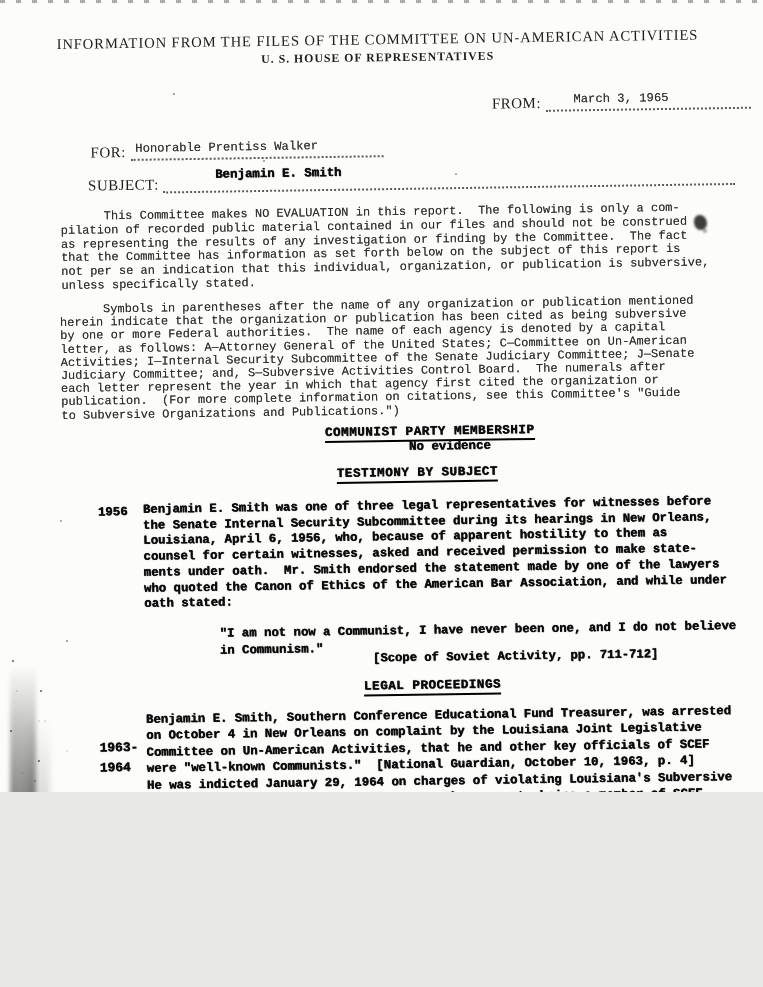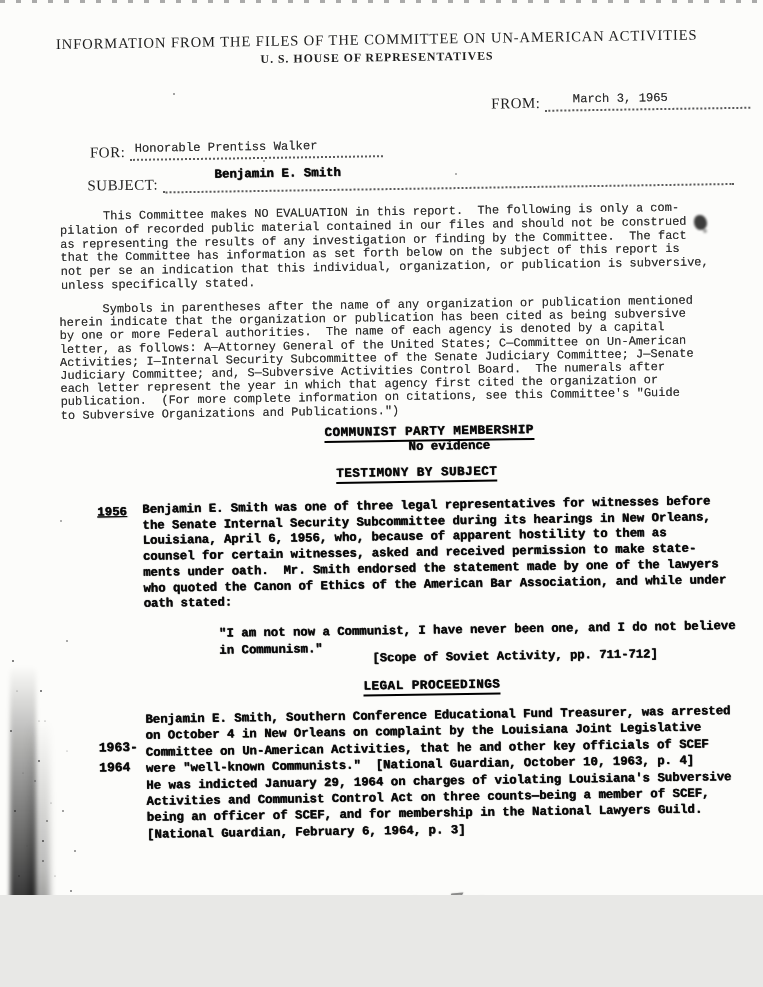--- a/index.html
+++ b/index.html
@@ -1,17 +1,17 @@
 <!DOCTYPE html>
 <html><head>
 <meta charset="utf-8">
 <style>
   html,body{margin:0;padding:0;background:#e8e8e6;}
   .page{
-    position:relative;width:763px;height:895px;margin:0 auto;
+    position:relative;width:763px;height:792px;margin:0 auto;
     background:#fcfcfa;overflow:hidden;
     font-family:"Liberation Sans",sans-serif;
   }
   
   .top-edge{
     position:absolute;left:0;top:0;right:0;height:3px;
     background:repeating-linear-gradient(90deg,#8f8f8f 0 5px,transparent 5px 16px);
     opacity:.75;
   }
   .content{position:absolute;inset:0;transform:rotate(-.85deg);transform-origin:52% 40%;}
@@ -33,21 +33,21 @@
   .dotline{display:inline-block;position:relative;border-bottom:2px dotted #5a5a5a;vertical-align:bottom;height:14px;}
   .dotline .val{position:absolute;white-space:nowrap;}
 
   .p-disclaimer{left:62px;top:206px;font-size:12px;line-height:13.8px;}
   .p-symbols{left:60px;top:299px;font-size:12px;line-height:13.2px;}
 
   .h-membership{left:428px;top:424px;font-size:12.6px;}
   .membership-note{left:448px;top:440px;font-size:12.4px;}
   .h-testimony{left:415px;top:465px;font-size:12.6px;}
 
-  .testimony-year{left:95px;top:501px;font-size:12.4px;text-decoration:underline;}
+  .testimony-year{left:95px;top:501px;font-size:12.4px;}
   .testimony-text{left:140px;top:499px;font-size:12.3px;line-height:15.7px;}
   .quote-text{left:215px;top:623px;font-size:12.3px;line-height:17px;}
   .quote-citation{left:368px;top:651px;font-size:12.2px;}
   .h-legal{left:427px;top:678px;font-size:12.6px;}
   .legal-years{left:93px;top:734px;font-size:13px;line-height:20px;}
   .legal-text{left:140px;top:708px;font-size:12.35px;line-height:16.4px;}
 
   .handwritten{
     left:312px;top:893px;font-family:"DejaVu Serif","Liberation Serif",serif;
     font-style:italic;font-size:25px;color:rgba(70,70,70,.5);

